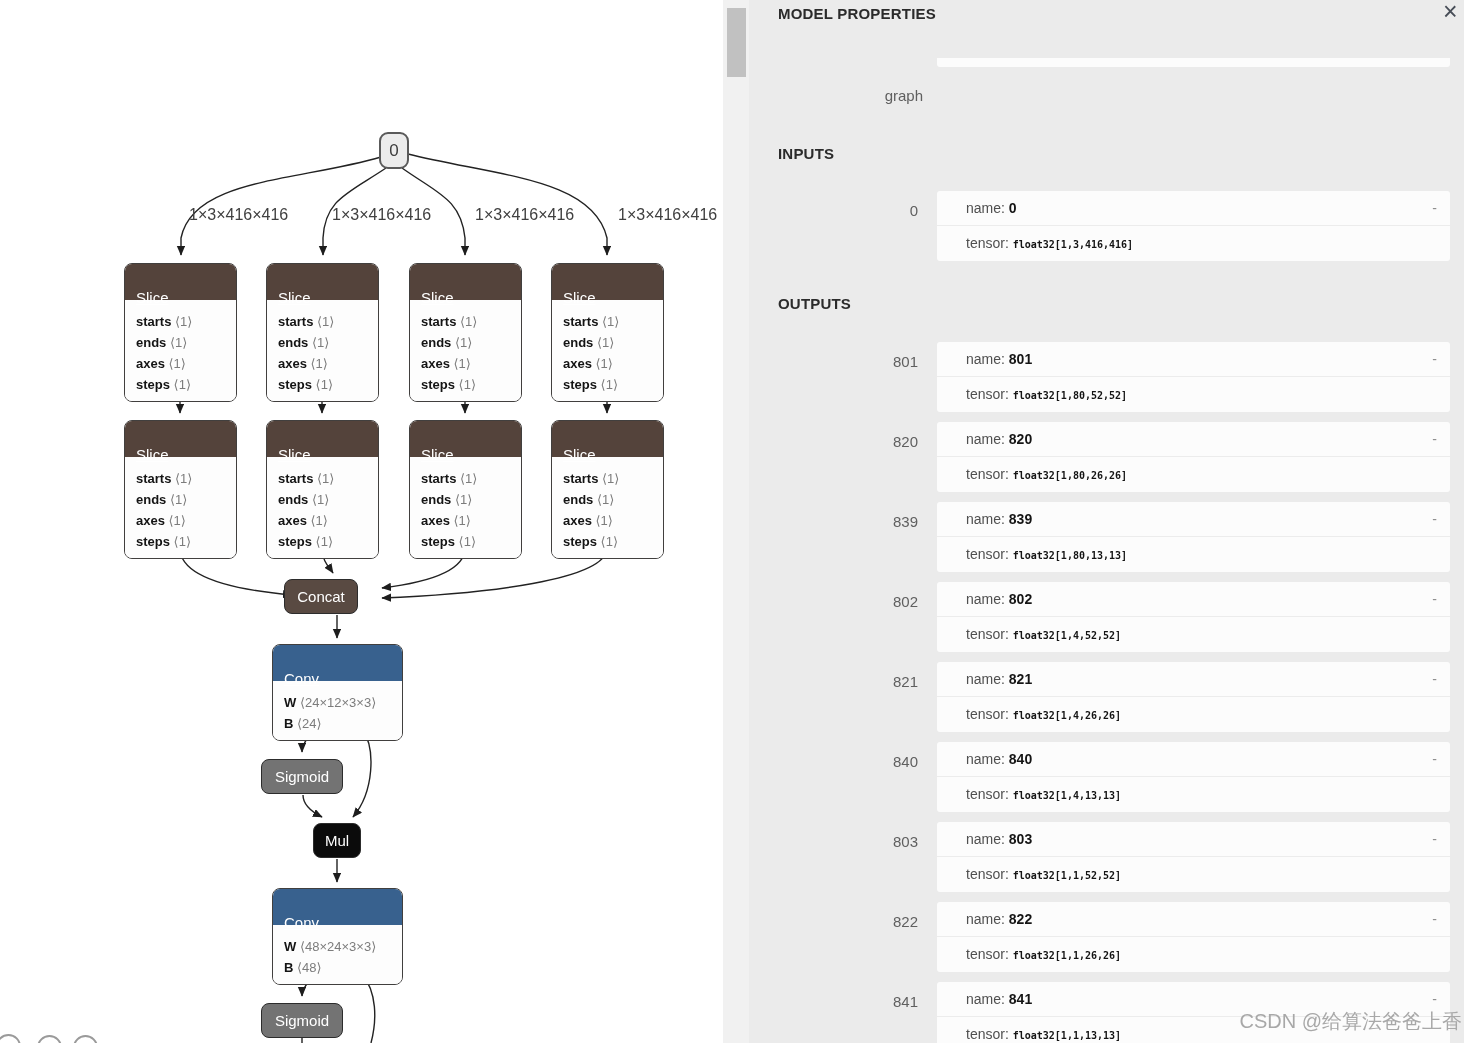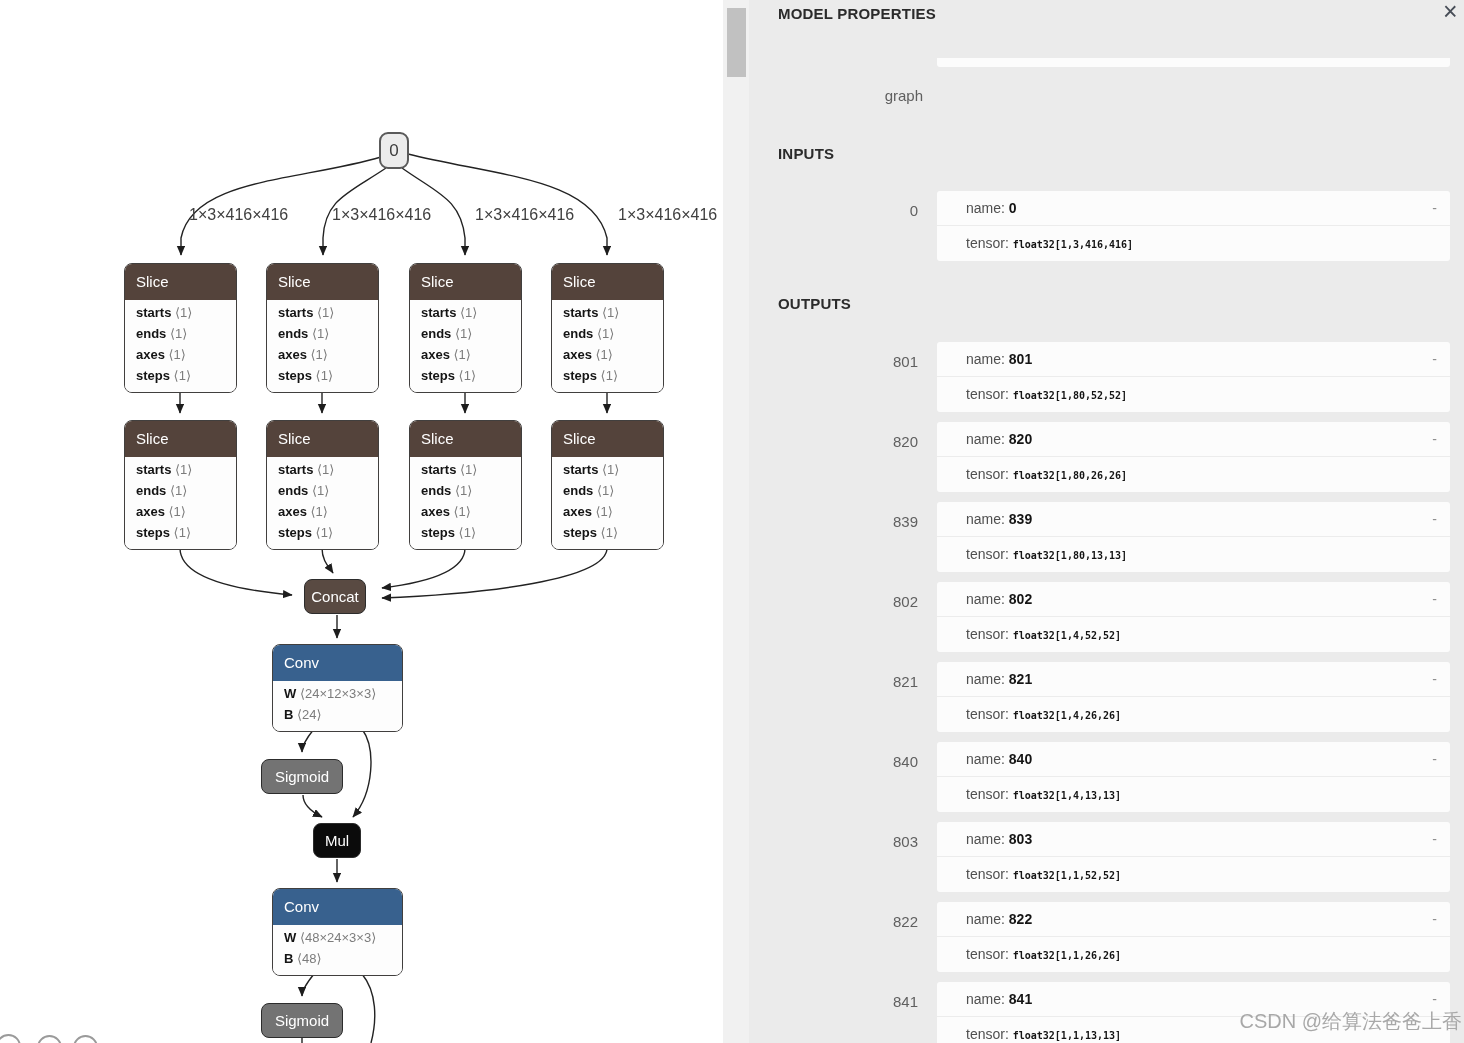--- a/index.html
+++ b/index.html
@@ -8,24 +8,24 @@
     position:relative; width:1464px; height:1043px; overflow:hidden;
     font-family:"Liberation Sans", sans-serif; background:#ffffff;
   }
   
   #edges { position:absolute; left:0; top:0; }
   .elabel { position:absolute; font-size:16px; color:#404040; white-space:nowrap; }
   .node {
     position:absolute; width:113px; background:#fdfdfd;
     border:1px solid #413f3e; border-radius:8px; overflow:hidden;
   }
-  .hdr { color:#fff; font-size:15px; line-height:35px; padding:0 11px; height:36px; }
+  .hdr { color:#fff; font-size:15px; line-height:35px; padding:16px 11px; height:36px;text-decoration:underline; }
   .slice-hdr  { background:#54433b; }
   .conv-hdr   { background:#38618e; }
-  .nbody { padding:2px 11px 6px; background:#fdfdfd; }
+  .nbody { padding:11px 11px 6px; background:#fdfdfd; }
   .attr  { font-size:13px; line-height:21px; color:#141414; white-space:nowrap; }
   .attr b { font-weight:bold; }
   .attr span { color:#7c7c7c; }
   .conv { width:131px; }
   .pill {
     position:absolute; height:35px; line-height:33px; text-align:center;
     color:#fff; font-size:15px; border-radius:8px; border:1px solid #2c2c2c;
   }
   .concat-pill  { background:#594a42; }
   .sigmoid-pill { background:#737373; }
@@ -180,21 +180,21 @@
   <div class="node" style="left:551px;top:420px">
     <div class="hdr slice-hdr">Slice</div>
     <div class="nbody">
       <div class="attr"><b>starts</b> <span>⟨1⟩</span></div>
       <div class="attr"><b>ends</b> <span>⟨1⟩</span></div>
       <div class="attr"><b>axes</b> <span>⟨1⟩</span></div>
       <div class="attr"><b>steps</b> <span>⟨1⟩</span></div>
     </div>
   </div>
 
-  <div class="pill concat-pill" style="left:304px;top:579px;width:62px">Concat</div>
+  <div class="pill concat-pill" style="left:284px;top:579px;width:74px">Concat</div>
 
   <div class="node conv" style="left:272px;top:644px">
     <div class="hdr conv-hdr">Conv</div>
     <div class="nbody">
       <div class="attr"><b>W</b> <span>⟨24×12×3×3⟩</span></div>
       <div class="attr"><b>B</b> <span>⟨24⟩</span></div>
     </div>
   </div>
 
   <div class="pill sigmoid-pill" style="left:261px;top:759px;width:82px">Sigmoid</div>

